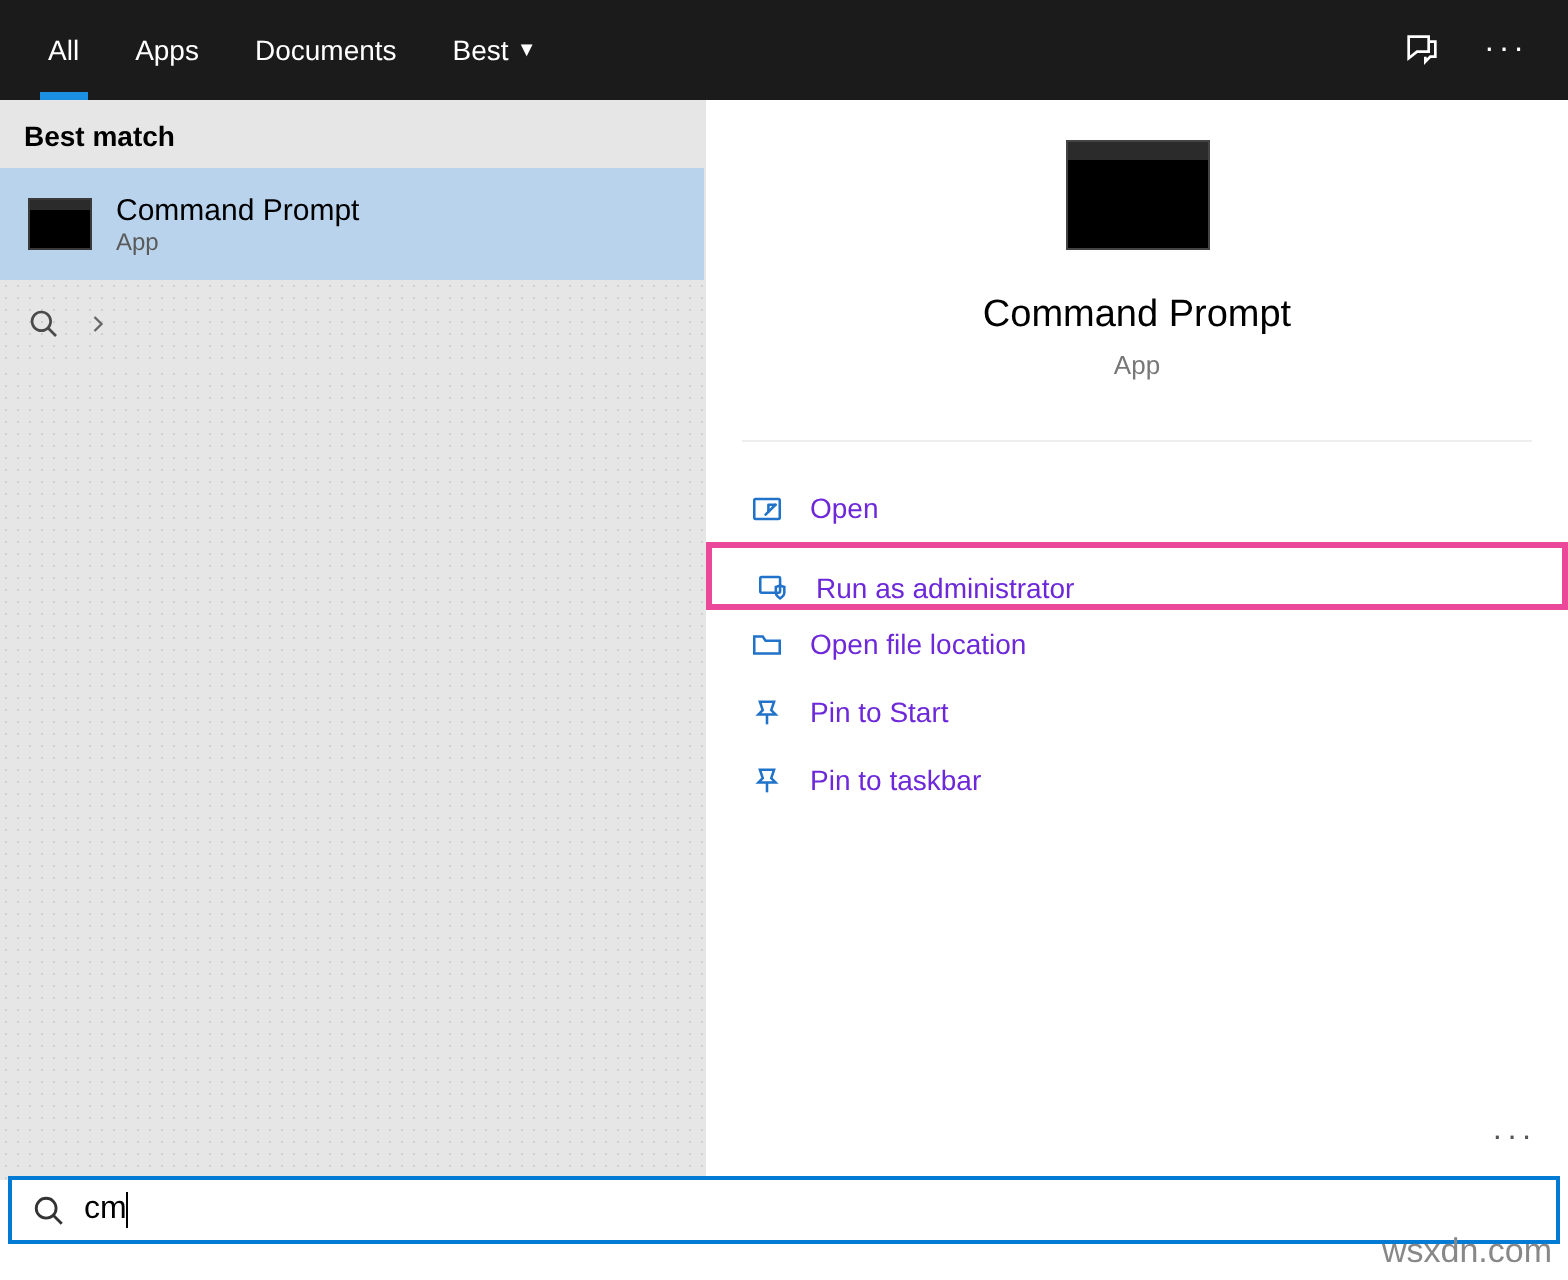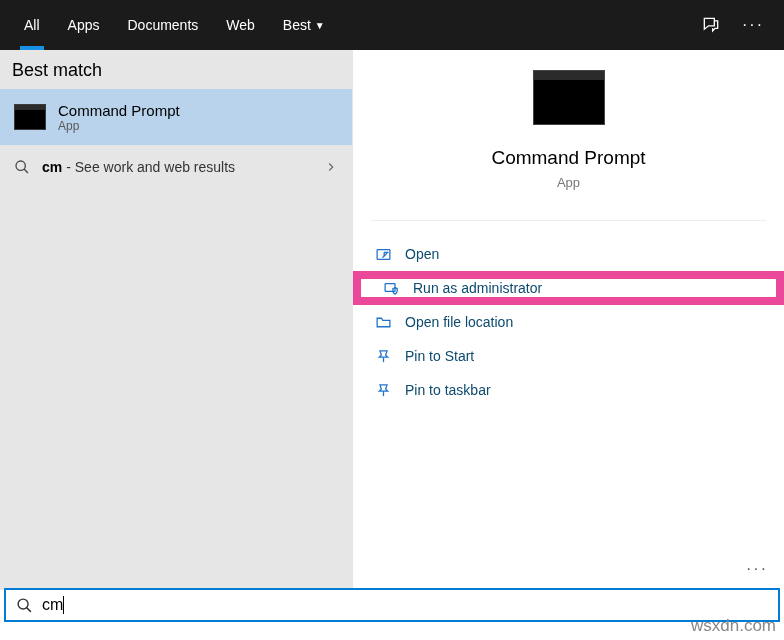--- a/index.html
+++ b/index.html
@@ -10,21 +10,21 @@
   .tab.active { }
   .tab.active::after { content: ""; position: absolute; bottom: 0; left: 10px; right: 10px; height: 4px; background: #1a8fe3; }
   .tab .chev { margin-left: 4px; font-size: 10px; }
   .topbar-spacer { flex: 1; }
   .topbar-icon { width: 42px; height: 50px; display: flex; align-items: center; justify-content: center; cursor: pointer; color: #fff; }
 
   .main { display: flex; height: 540px; }
   .left { width: 352px; background: #e6e6e6; display: flex; flex-direction: column; position: relative; }
   .dotted { background-image: radial-gradient(#cfcfcf 0.6px, transparent 0.6px); background-size: 6px 6px; background-color: #e6e6e6; }
 
-  .section-header { font-weight: 400; font-size: 18px; padding: 10px 12px 8px; color: #000; }
+  .section-header { font-weight: 700; font-size: 14px; padding: 10px 12px 8px; color: #000; }
   .best-match-item { display: flex; align-items: center; background: #b8d3eb; padding: 10px 14px; height: 56px; cursor: pointer; }
   .cmd-thumb-sm { width: 32px; height: 26px; background: #000; border: 1px solid #3a3a3a; margin-right: 12px; position: relative; }
   .cmd-thumb-sm::before { content:""; position:absolute; top:0; left:0; right:0; height:5px; background:#2b2b2b; }
   .bm-title { font-size: 15px; color: #000; }
   .bm-sub { font-size: 12px; color: #5a5a5a; }
 
   .work-web { display: flex; align-items: center; padding: 8px 14px; height: 44px; cursor: pointer; }
   .ww-icon { width: 18px; margin-right: 10px; color: #4a4a4a; display:flex; }
   .ww-text { flex: 1; font-size: 14px; color: #333; }
   .ww-text b { font-weight: 600; color: #000; margin-right:4px;}
@@ -33,23 +33,23 @@
   .left-fill { flex: 1; }
 
   .right { flex: 1; background: #fff; display: flex; flex-direction: column; padding-top: 20px; position: relative; border-left: 1px solid #e6e6e6;}
   .preview { display: flex; flex-direction: column; align-items: center; padding-bottom: 30px; }
   .cmd-thumb-lg { width: 72px; height: 55px; background: #000; border: 1px solid #444; position: relative; margin-bottom: 22px; }
   .cmd-thumb-lg::before { content:""; position:absolute; top:0; left:0; right:0; height:9px; background:#2b2b2b; }
   .preview-title { font-size: 19px; color: #000; margin-bottom: 6px; }
   .preview-sub { font-size: 13px; color: #777; }
 
   .actions { padding: 10px 0; }
-  .action { display: flex; align-items: center; height: 34px; padding: 0 22px; font-size: 14px; color: #0c4a6e; cursor: pointer; }
+  .action { display: flex; align-items: center; height: 34px; padding: 0 22px; font-size: 14px; color: #6d28d9; cursor: pointer; }
   .action .aicon { width: 30px; color: #2172c9; display:flex; align-items:center; }
-  .action.highlight { border: 8px solid #ec4899; }
+  .action.highlight { border: 3px solid #ec4899; align-items: flex-end; }
 
   .right-more { position: absolute; bottom: 12px; right: 16px; color: #555; cursor: pointer; font-size: 16px; letter-spacing: 2px;}
 
   .searchbar { position: absolute; bottom: 18px; left: 4px; width: 776px; height: 34px; border: 2px solid #017bd4; background: #fff; display: flex; align-items: center; }
   .searchbar .sicon { width: 36px; display: flex; align-items:center; justify-content:center; color:#333; }
   .searchbar .sval { font-size: 16px; color:#000; }
   .caret { display:inline-block; width:1px; height:18px; background:#000; vertical-align:middle; animation: blink 1s step-end infinite; }
   @keyframes blink { 50% { opacity: 0; } }
 
   .watermark { position:absolute; bottom:4px; right:8px; font-size:17px; color:#888; }
@@ -61,23 +61,20 @@
 
 <div class="topbar">
   <div class="tab active">
       <span>All</span>
     </div>
   <div class="tab">
       <span>Apps</span>
     </div>
   <div class="tab">
       <span>Documents</span>
-    </div>
-  <div class="tab">
-      <span>Web</span>
     </div>
   <div class="tab">
       <span>Best</span>
       <span class="chev">▼</span>
     </div>
   <div class="topbar-spacer"></div>
   <div class="topbar-icon">
     <svg width="20" height="20" viewBox="0 0 24 24" fill="none" stroke="currentColor" stroke-width="1.6">
         <path d="M4 4h12v9H9l-5 4V4z"></path>
         <path d="M16 7h4v9h-3l-3 3v-3"></path>
@@ -100,21 +97,20 @@
       </div>
     </div>
 
     <div class="work-web dotted">
       <div class="ww-icon">
         <svg width="16" height="16" viewBox="0 0 24 24" fill="none" stroke="currentColor" stroke-width="2">
             <circle cx="10" cy="10" r="7"></circle>
             <line x1="21" y1="21" x2="15" y2="15"></line>
           </svg>
       </div>
-      <div class="ww-text"><b>cm</b><span>- See work and web results</span></div>
       <div class="ww-chev">
         <svg width="14" height="14" viewBox="0 0 24 24" fill="none" stroke="currentColor" stroke-width="2">
             <polyline points="9 18 15 12 9 6"></polyline>
           </svg>
       </div>
     </div>
 
     <div class="left-fill dotted"></div>
   </div>
 

